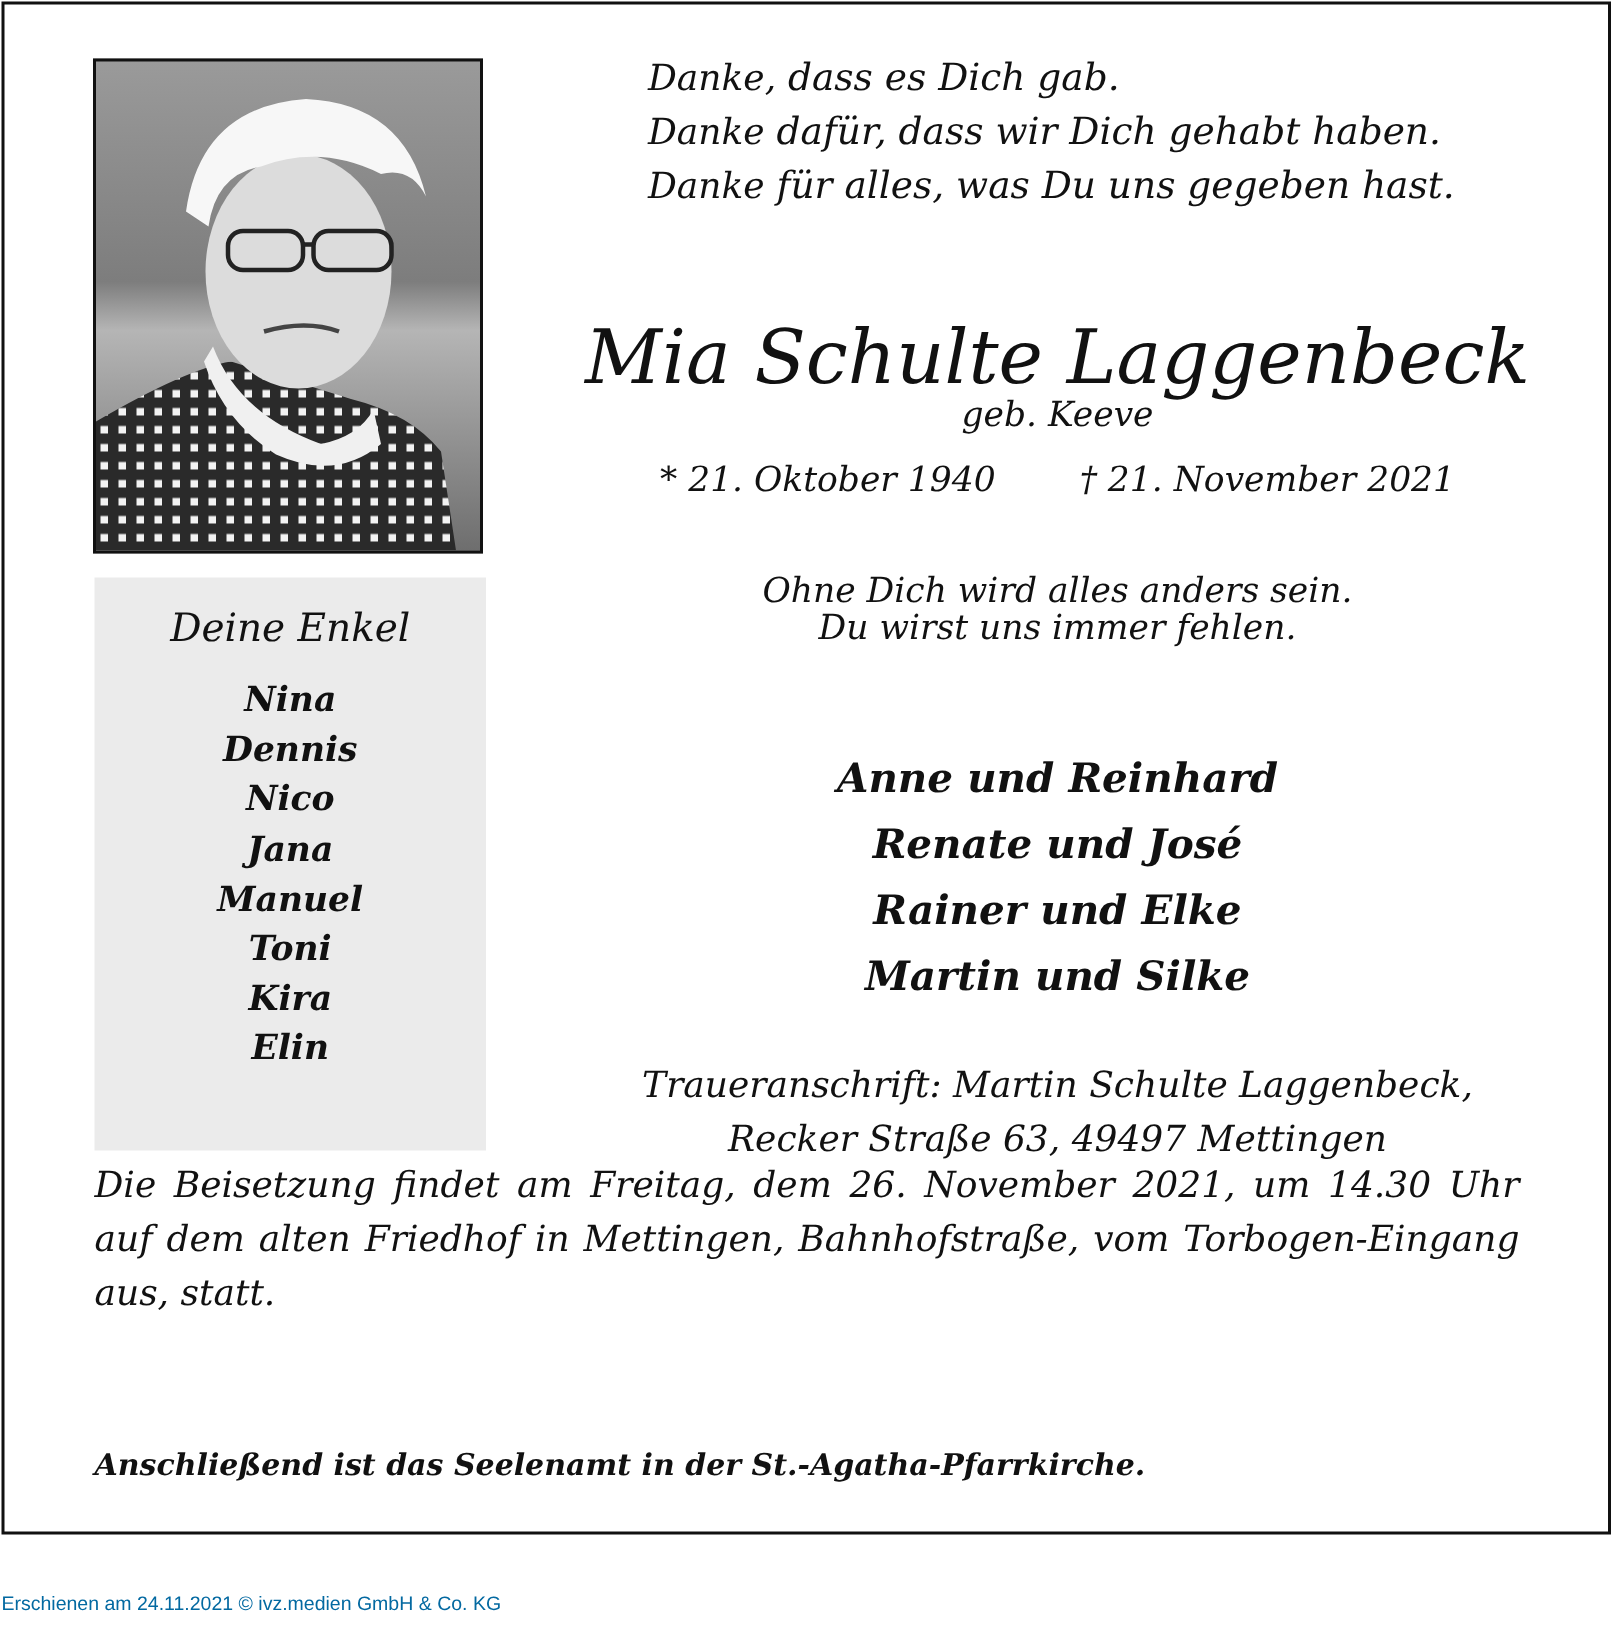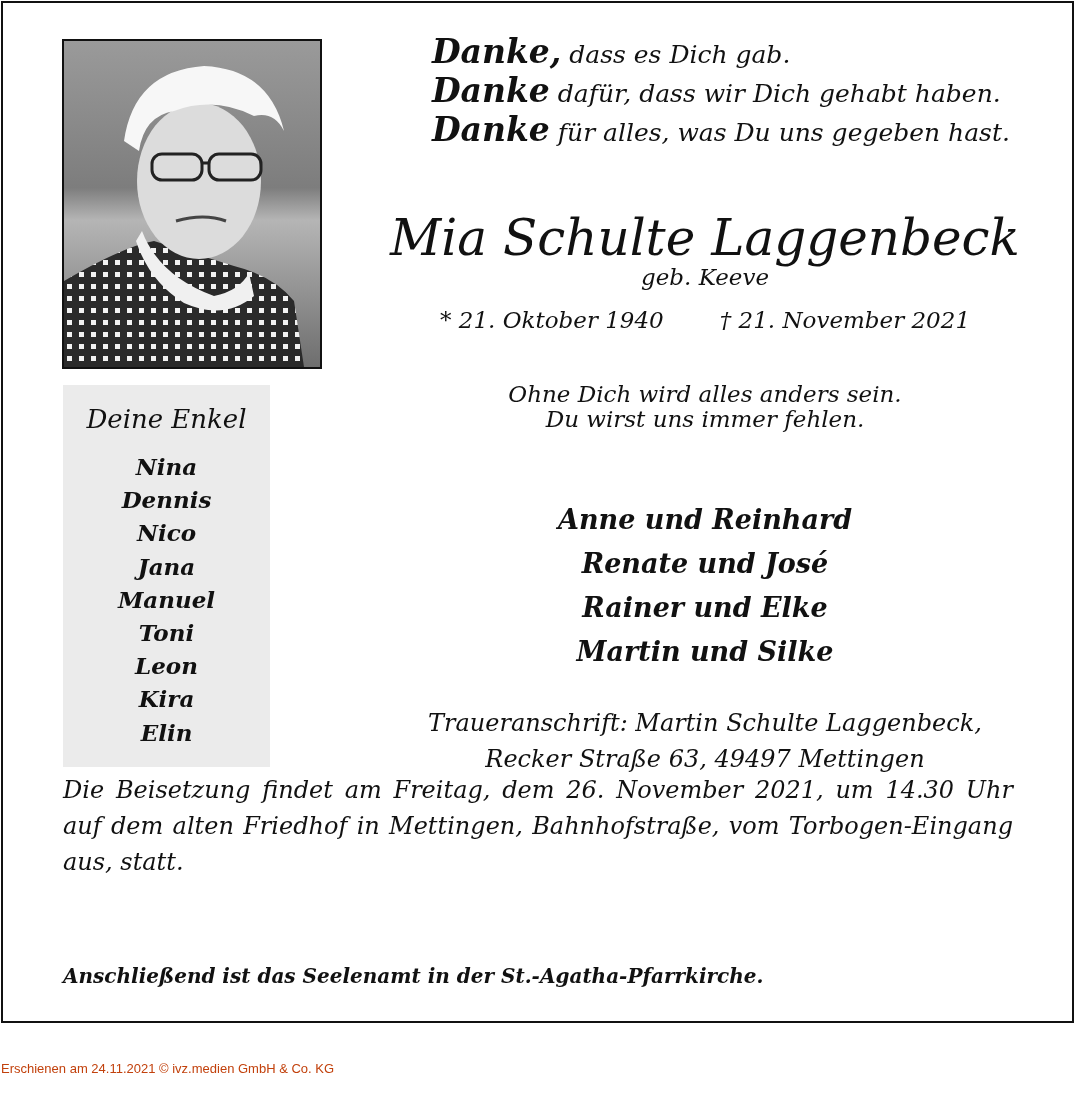--- a/index.html
+++ b/index.html
@@ -3,42 +3,42 @@
 <meta charset="utf-8">
 <style>
   html, body { margin:0; padding:0; background:#ffffff; }
   body { width:1075px; height:1098px; position:relative; overflow:hidden;
          font-family:"DejaVu Serif","Liberation Serif",serif; color:#111; }
   .frame { position:absolute; left:1px; top:1px; width:1069px; height:1018px;
            border:2px solid #111; background:#fff; box-sizing:content-box; }
   .photo { position:absolute; left:62px; top:39px; width:260px; height:330px;
            border:2px solid #111; box-sizing:border-box; overflow:hidden;
            background:#8a8a8a; }
-  .enkel-box { position:absolute; left:63px; top:385px; width:207px; height:382px;
+  .enkel-box { position:absolute; left:63px; top:385px; width:261px; height:382px;
                background:#ebebeb; text-align:center; font-style:italic; }
   .enkel-title { margin-top:18px; font-size:26px; line-height:32px; }
   .enkel-list { margin-top:15px; }
   .enkel-name { font-size:23px; line-height:33.2px;font-weight:bold; }
   .thanks { position:absolute; left:432px; top:34px; font-style:italic;
             font-size:25px; line-height:36px; }
-  .thanks b { font-weight:bold; font-size:33px; }
+  .thanks b { font-weight:normal; font-size:24px; }
   .center { position:absolute; left:380px; width:650px; text-align:center; font-style:italic; }
   .name { top:186px; font-size:50px; line-height:64px; font-weight:normal;margin-top:20px; }
   .geb { top:262px; font-size:23px; line-height:30px; }
   .dates { top:304px; font-size:23px; line-height:32px; }
   .dates span { display:inline-block; }
   .quote1 { top:378px; font-size:23px; line-height:32px; }
   .quote2 { top:403px; font-size:23px; line-height:32px; }
   .family { top:498px; font-size:27px; line-height:44px; font-weight:bold; }
   .address { top:705px; font-size:24px; line-height:36px;text-align:center; }
   .burial { position:absolute; left:63px; top:772px; width:950px; font-style:italic;
             font-size:24px; line-height:36px; text-align:justify; }
   .requiem { position:absolute; left:63px; top:958px; font-style:italic; font-size:20px; line-height:36px;font-weight:bold; }
   .footer { position:absolute; left:1px; top:1061px; font-family:"Liberation Sans","DejaVu Sans",sans-serif;
-            font-size:13px; color:#c2410c; }
+            font-size:13px; color:#0369a1; }
 </style>
 </head>
 <body>
 
 <div class="frame"></div>
 
 <div class="photo">
   <svg width="256" height="326" viewBox="0 0 256 326">
     <defs>
       <pattern id="dots" width="12" height="12" patternUnits="userSpaceOnUse">
@@ -66,21 +66,20 @@
 
 <div class="enkel-box">
   <div class="enkel-title">Deine Enkel</div>
   <div class="enkel-list">
     <div class="enkel-name">Nina</div>
     <div class="enkel-name">Dennis</div>
     <div class="enkel-name">Nico</div>
     <div class="enkel-name">Jana</div>
     <div class="enkel-name">Manuel</div>
     <div class="enkel-name">Toni</div>
-    <div class="enkel-name">Leon</div>
     <div class="enkel-name">Kira</div>
     <div class="enkel-name">Elin</div>
   </div>
 </div>
 
 <div class="thanks">
   <div><b>Danke,</b><span> dass es Dich gab.</span></div>
   <div><b>Danke</b><span> dafür, dass wir Dich gehabt haben.</span></div>
   <div><b>Danke</b><span> für alles, was Du uns gegeben hast.</span></div>
 </div>

